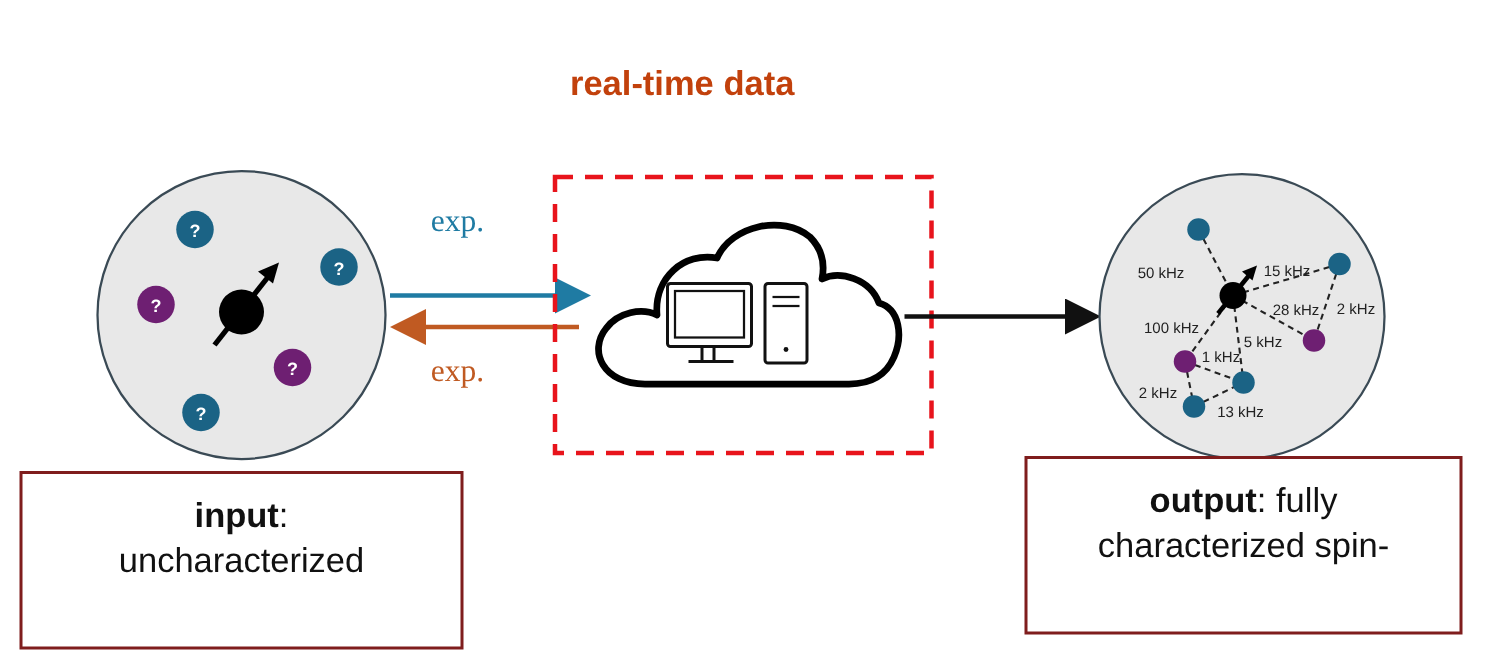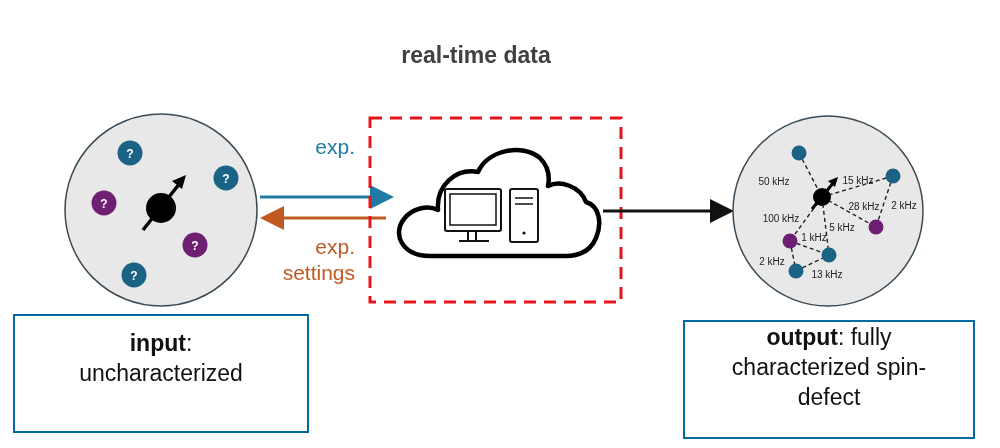--- a/index.html
+++ b/index.html
@@ -1,24 +1,24 @@
 <!DOCTYPE html>
 <html><head>
 <meta charset="utf-8">
 <style>
   html, body { margin: 0; padding: 0; background: #ffffff; }
   body { width: 1000px; height: 448px; position: relative; overflow: hidden; font-family: "Liberation Sans", "DejaVu Sans", sans-serif; }
   svg#diagram { position: absolute; left: 0; top: 0; }
-  .title { position: absolute; left: 350px; width: 252px; top: 40px; text-align: center; color: #404040; font-weight: bold; font-size: 23px; line-height: 30px; font-family: "Liberation Sans", sans-serif; }
-  .lbl { position: absolute; text-align: right; font-size: 21px; line-height: 26px; font-family: Liberation Sans, sans-serif; }
+  .title { position: absolute; left: 380px; width: 252px; top: 40px; text-align: left; color: #c2410c; font-weight: bold; font-size: 23px; line-height: 30px; font-family: "Liberation Sans", sans-serif; }
+  .lbl { position: absolute; text-align: center; font-size: 21px; line-height: 26px; font-family: Liberation Serif, serif; }
   .lbl-data { left: 255px; width: 100px; top: 134px; color: #1f7ba3; }
   .lbl-settings { left: 255px; width: 100px; top: 234px; color: #c05a22; }
-  .box { position: absolute; border: 2px solid #0369a1; background: #fff; text-align: center; font-size: 23px; line-height: 30px; color: #111; box-sizing: border-box; font-family: "Liberation Sans", sans-serif; }
+  .box { position: absolute; border: 2px solid #7f1d1d; background: #fff; text-align: center; font-size: 23px; line-height: 30px; color: #111; box-sizing: border-box; font-family: "Liberation Sans", sans-serif; }
   .box-in { left: 13px; top: 314px; width: 296px; height: 119px; padding-top: 12px; }
-  .box-out { left: 683px; top: 320px; width: 292px; height: 119px; padding-top: 0; }
+  .box-out { left: 683px; top: 304px; width: 292px; height: 119px; padding-top: 12px; }
   .box b { font-weight: bold; }
   .khz { font-size: 10px; font-family: "Liberation Sans", sans-serif; fill: #222; }
   .qm { font-size: 12px; font-weight: bold; fill: #fff; font-family: "Liberation Sans", sans-serif; }
 </style>
 </head>
 <body>
 
 <svg id="diagram" width="1000" height="448" viewBox="0 0 1000 448">
   <defs>
     <marker id="ahBlue" markerWidth="8" markerHeight="8" refX="6" refY="4" orient="auto" markerUnits="strokeWidth">
@@ -125,25 +125,23 @@
 <div class="title">
   <div>real-time data</div>
 </div>
 
 <div class="lbl lbl-data">
   <div>exp.</div>
 </div>
 
 <div class="lbl lbl-settings">
   <div>exp.</div>
-  <div>settings</div>
 </div>
 
 <div class="box box-in">
   <div><b>input</b><span>:</span></div>
   <div>uncharacterized</div>
 </div>
 
 <div class="box box-out">
   <div><b>output</b><span>: fully</span></div>
   <div>characterized spin-</div>
-  <div>defect</div>
 </div>
 
 </body></html>

